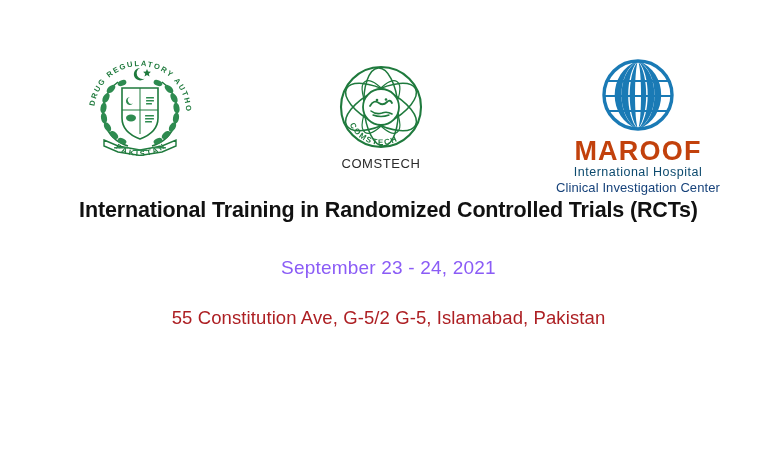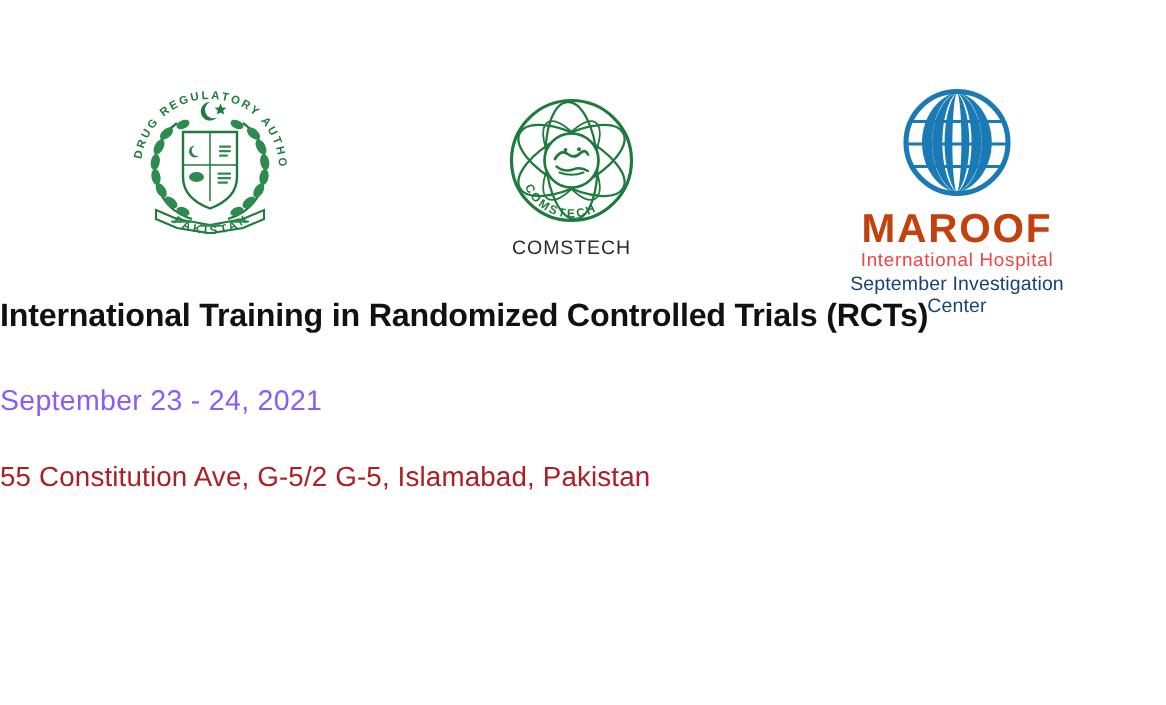--- a/index.html
+++ b/index.html
@@ -71,39 +71,39 @@
     font-weight: bold;
     letter-spacing: 1.2px;
     color: #c2410c;
     line-height: 1.05;
     margin-top: 1px;
   }
   .maroof-sub1 {
     font-family: "Liberation Sans", sans-serif;
     font-size: 12.5px;
     letter-spacing: 0.5px;
-    color: #ef4444;
+    color: #0c4a6e;
     line-height: 1.15;
   }
   .maroof-sub2 {
     font-family: "Liberation Sans", sans-serif;
     font-size: 13px;
     letter-spacing: 0.1px;
     color: #16427a;
     line-height: 1.15;
     margin-top: 1px;
   }
 
   
   .text-block {
     position: absolute;
     left: 0;
     top: 188px;
     width: 777px;
-    text-align: left;
+    text-align: center;
   }
 
   .title {
     font-family: "Liberation Sans", sans-serif;
     font-size: 21.5px;
     font-weight: bold;
     color: #111111;
     letter-spacing: -0.15px;
     margin: 0;
     padding-top: 10px;
@@ -263,21 +263,21 @@
 
           <g fill="none" stroke="#1a7ab5" stroke-width="2">
             <line x1="-31" y1="-14" x2="31" y2="-14"></line>
             <line x1="-34" y1="1" x2="34" y2="1"></line>
             <line x1="-31" y1="16" x2="31" y2="16"></line>
           </g>
         </g>
       </svg>
       <div class="maroof-name">MAROOF</div>
       <div class="maroof-sub1">International Hospital</div>
-      <div class="maroof-sub2">September Investigation Center</div>
+      <div class="maroof-sub2">Clinical Investigation Center</div>
     </div>
 
   </div>
 
   <div class="text-block">
     <h1 class="title">International Training in Randomized Controlled Trials (RCTs)</h1>
 
     <p class="dates">September 23 - 24, 2021</p>
 
     <p class="venue">

